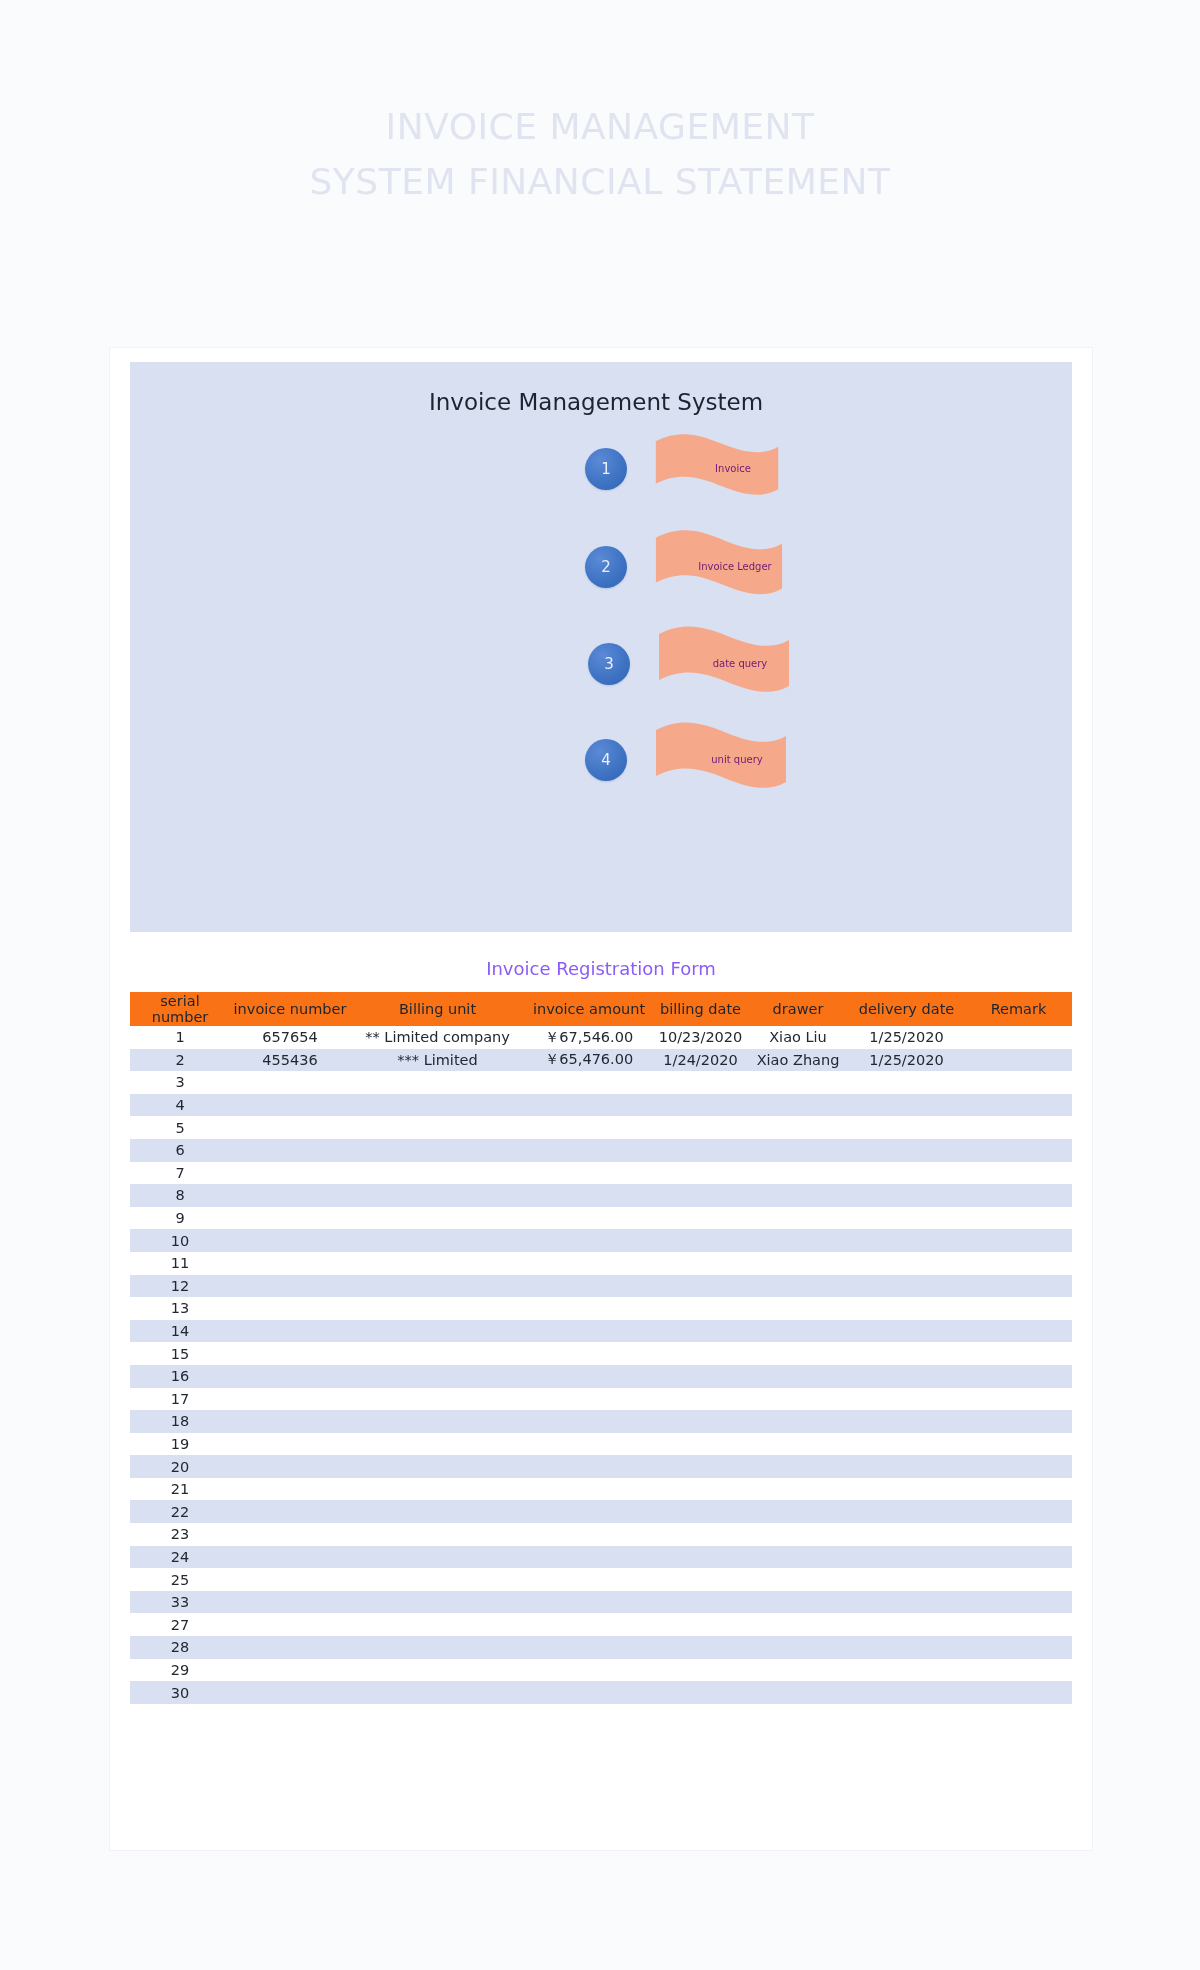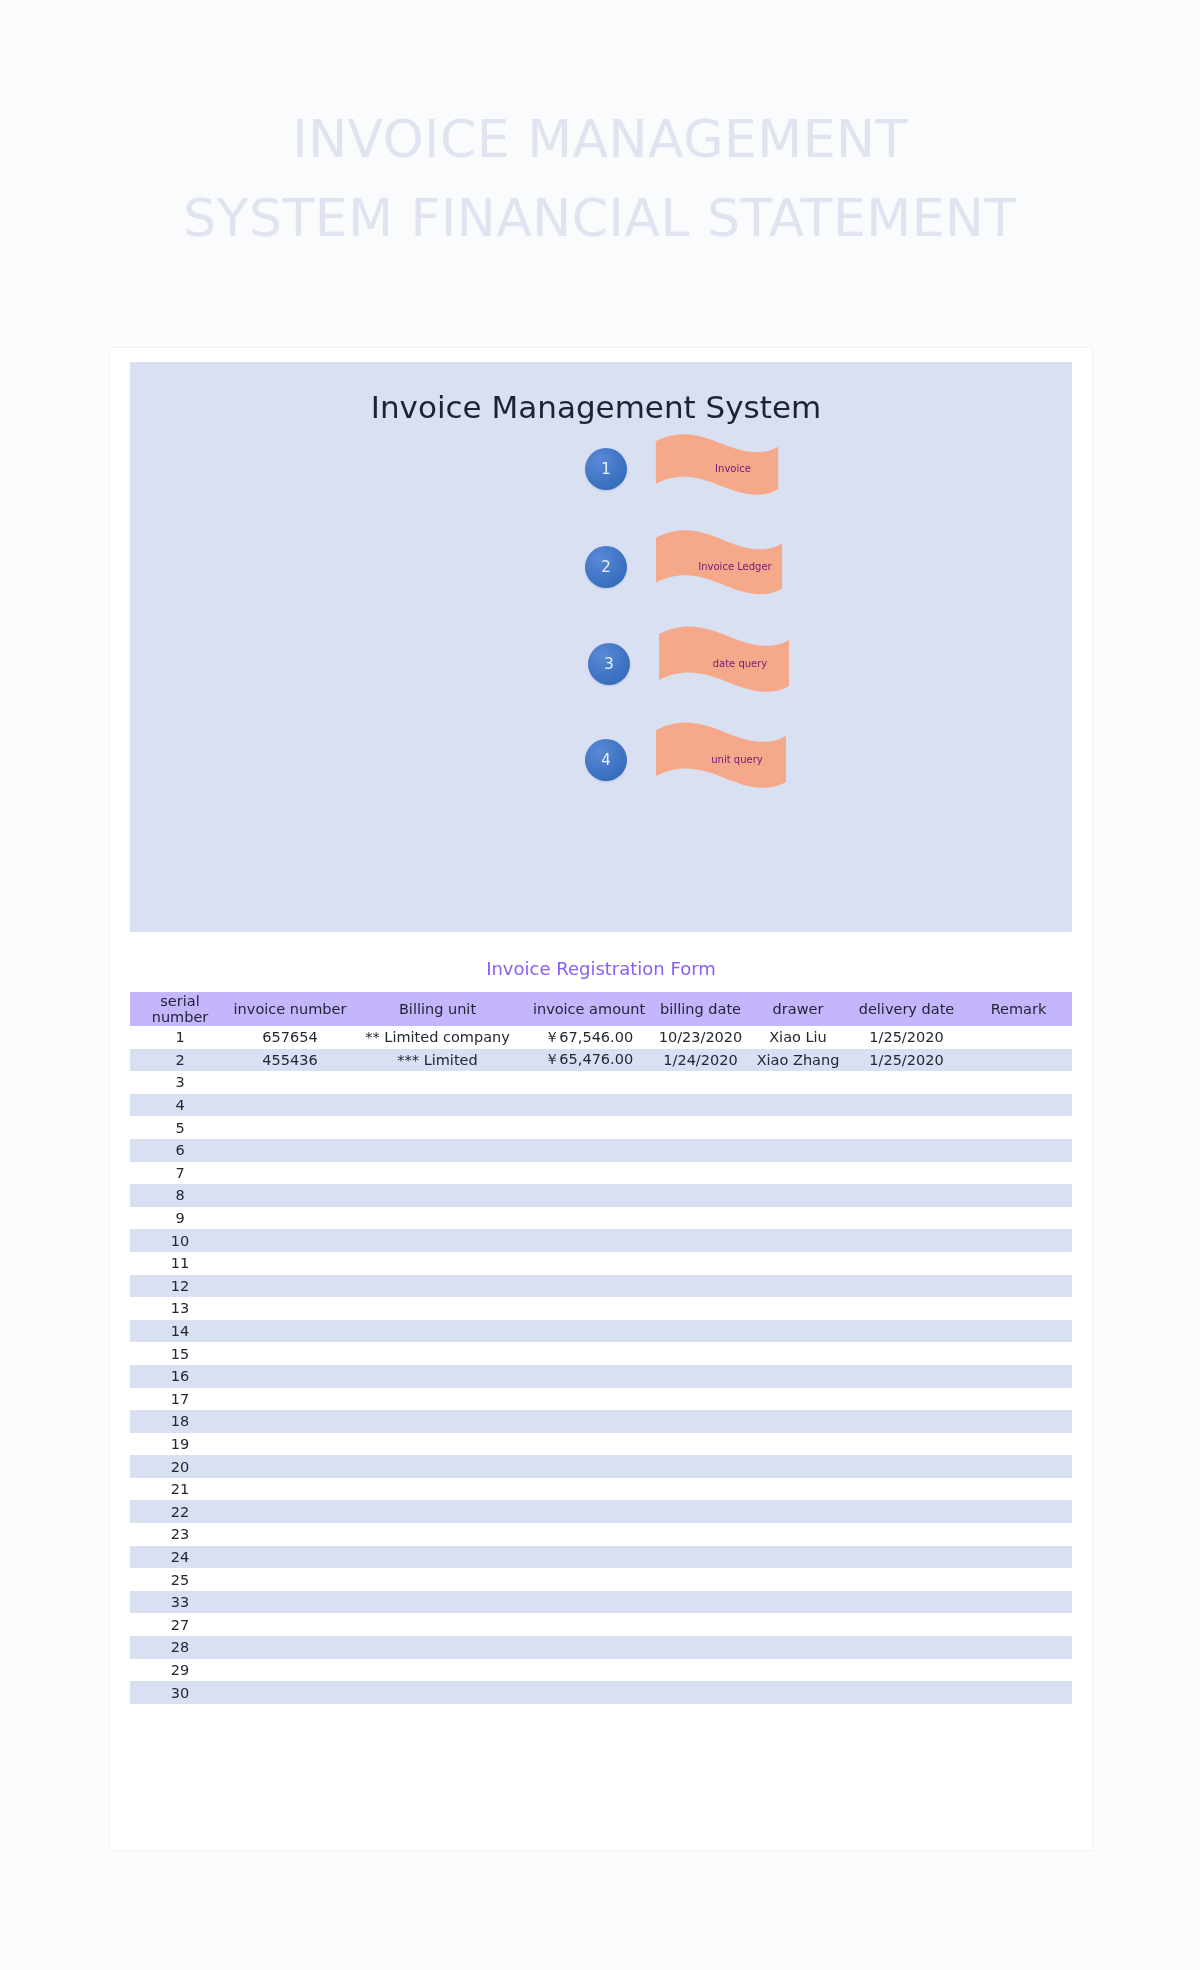--- a/index.html
+++ b/index.html
@@ -15,21 +15,21 @@
     position: relative;
   }
 
   
   .wm-title {
     position: absolute;
     left: 0;
     top: 100px;
     width: 1200px;
     text-align: center;
-    font-size: 52px;
+    font-size: 36px;
     line-height: 1.52;
     letter-spacing: 0.5px;
     color: #dfe4f0;
     font-weight: 400;
     user-select: none;
     font-family: "DejaVu Sans", "Liberation Sans", sans-serif;
   }
   .wm-title .line { display: block; }
 
   
@@ -51,21 +51,21 @@
     width: 942px;
     height: 570px;
     background: #d9e0f2;
   }
   .diagram-title {
     position: absolute;
     left: 0;
     top: 27px;
     width: 932px;
     text-align: center;
-    font-size: 31px;
+    font-size: 23px;
     color: #1d2430;
     font-family: "DejaVu Sans", "Liberation Sans", sans-serif;
   }
 
   .steps {
     position: absolute;
     left: 0;
     top: 70px;
     width: 942px;
     height: 490px;
@@ -145,21 +145,21 @@
   }
   table.reg {
     width: 942px;
     border-collapse: collapse;
     table-layout: fixed;
     font-size: 14.5px;
     color: #222831;
     font-family: "DejaVu Sans", "Liberation Sans", sans-serif;
   }
   table.reg th {
-    background: #c4b5fd;
+    background: #f97316;
     font-weight: 400;
     height: 25px;
     text-align: center;
     color: #1d2430;
     font-size: 14.5px;
   }
   table.reg td {
     height: 22.6px;
     text-align: center;
     padding: 0;

